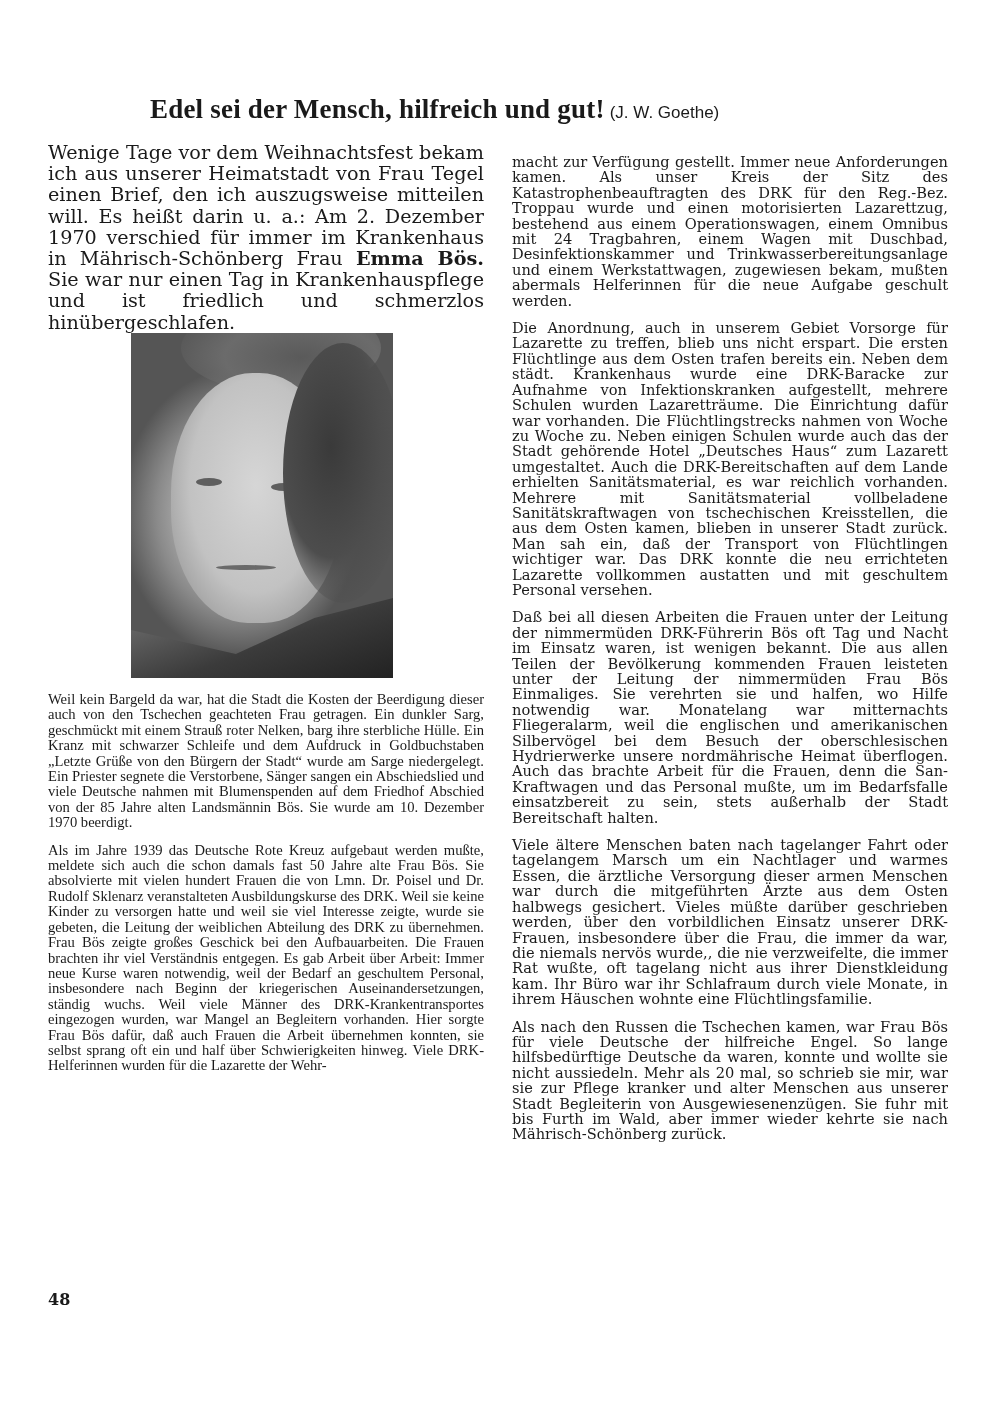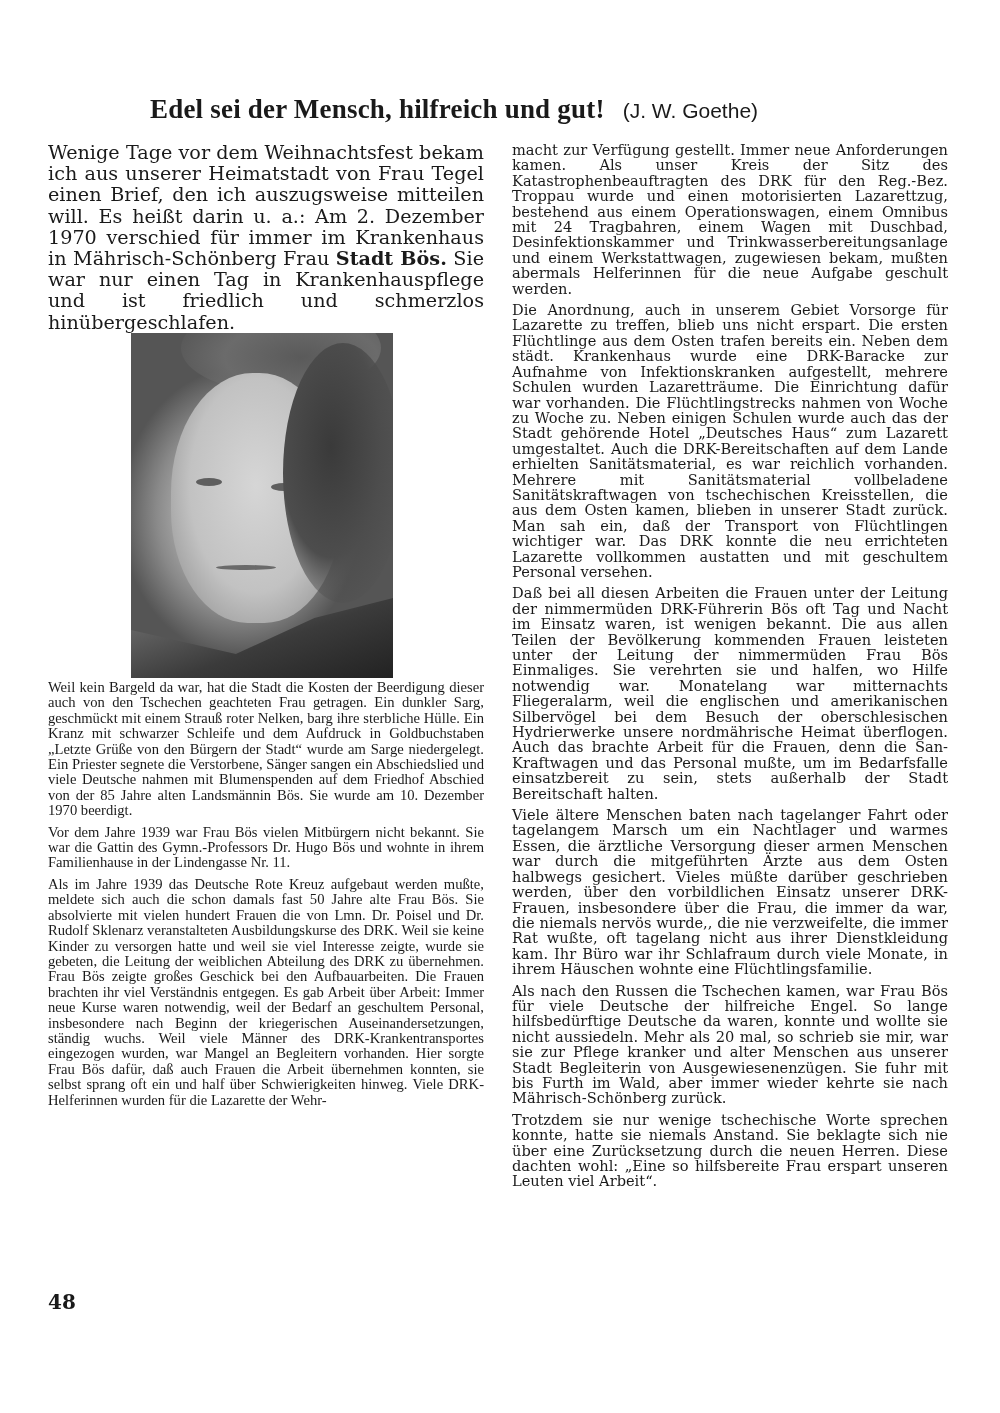--- a/index.html
+++ b/index.html
@@ -12,39 +12,39 @@
       position: absolute; left: 150px; top: 94px; width: 720px;
       white-space: nowrap;
     }
     .title-main {
       font-family: "Liberation Serif", "DejaVu Serif", serif;
       font-weight: bold; font-size: 27px; letter-spacing: 0.2px;
       transform: scaleY(1.05); display: inline-block;
     }
     .title-author {
       font-family: "Liberation Sans", "DejaVu Sans", sans-serif;
-      font-size: 21px; margin-left: 13px;
+      font-size: 17px; margin-left: 0;
     }
     .col {
       position: absolute; text-align: justify; hyphens: manual;
     }
     .col-left-top {
       left: 48px; top: 142px; width: 436px;
       font-size: 19.2px; line-height: 21.2px;
     }
     .col-left-bottom {
       left: 48px; top: 680px; width: 436px;
       font-size: 14.6px; line-height: 15.4px;
       font-family: Liberation Serif, serif;
     }
     .col-right {
       left: 512px; top: 142px; width: 436px;
       font-size: 14.6px; line-height: 15.4px;
     }
-    .col p { margin: 0 0 6px 0; text-align-last: left; }
+    .col p { margin: 12px 0 6px 0; text-align-last: left; }
     .col-left-top p { margin: 0; }
     .photo {
       position: absolute; left: 131px; top: 333px; width: 262px; height: 345px;
       background: radial-gradient(ellipse 46% 42% at 42% 52%, #c9c9c9 0%, #b5b5b5 40%, #8a8a8a 70%, #555 100%);
       overflow: hidden;
     }
     .photo .hair {
       position: absolute; right: -10px; top: 10px; width: 120px; height: 260px;
       background: radial-gradient(ellipse at 40% 40%, #3a3a3a 0%, #4d4d4d 50%, rgba(80,80,80,0) 80%);
       border-radius: 50%;
@@ -63,55 +63,53 @@
     .photo .eye.l { left: 65px; top: 145px; }
     .photo .eye.r { left: 140px; top: 150px; }
     .photo .mouth { position: absolute; left: 85px; top: 232px; width: 60px; height: 5px; background: #6a6a6a; border-radius: 50%; }
     .photo .collar {
       position: absolute; left: 0; bottom: 0; width: 262px; height: 80px;
       background: linear-gradient(160deg, #777 0%, #3b3b3b 55%, #222 100%);
       clip-path: polygon(0 40%, 40% 70%, 70% 25%, 100% 0, 100% 100%, 0 100%);
     }
     .page-number {
       position: absolute; left: 48px; top: 1290px;
-      font-size: 20px; font-weight: bold;
+      font-size: 16px; font-weight: bold;
       font-family: "DejaVu Serif", serif;
     }
     b { font-weight: bold; }
   </style>
 </head>
 <body>
 
 <div class="title">
   <span class="title-main">Edel sei der Mensch, hilfreich und gut!</span>
   <span class="title-author">(J. W. Goethe)</span>
 </div>
 
 <div class="col col-left-top">
-  <p><span>Wenige Tage vor dem Weihnachtsfest bekam ich aus unserer Heimatstadt von Frau Tegel einen Brief, den ich auszugsweise mitteilen will. Es heißt darin u. a.: Am 2. Dezember 1970 verschied für immer im Krankenhaus in Mährisch-Schönberg Frau </span><b>Stadt Bös.</b><span> Sie war nur einen Tag in Krankenhauspflege und ist friedlich und schmerzlos hinübergeschlafen.</span></p>
+  <p><span>Wenige Tage vor dem Weihnachtsfest bekam ich aus unserer Heimatstadt von Frau Tegel einen Brief, den ich auszugsweise mitteilen will. Es heißt darin u. a.: Am 2. Dezember 1970 verschied für immer im Krankenhaus in Mährisch-Schönberg Frau </span><b>Emma Bös.</b><span> Sie war nur einen Tag in Krankenhauspflege und ist friedlich und schmerzlos hinübergeschlafen.</span></p>
 </div>
 
 <div class="photo">
   <div class="hair-top"></div>
   <div class="face"></div>
   <div class="eye l"></div>
   <div class="eye r"></div>
   <div class="mouth"></div>
   <div class="hair"></div>
   <div class="collar"></div>
 </div>
 
 <div class="col col-left-bottom">
   <p>Weil kein Bargeld da war, hat die Stadt die Kosten der Beerdigung dieser auch von den Tschechen geachteten Frau getragen. Ein dunkler Sarg, geschmückt mit einem Strauß roter Nelken, barg ihre sterbliche Hülle. Ein Kranz mit schwarzer Schleife und dem Aufdruck in Goldbuchstaben „Letzte Grüße von den Bürgern der Stadt“ wurde am Sarge niedergelegt. Ein Priester segnete die Verstorbene, Sänger sangen ein Abschiedslied und viele Deutsche nahmen mit Blumenspenden auf dem Friedhof Abschied von der 85 Jahre alten Landsmännin Bös. Sie wurde am 10. Dezember 1970 beerdigt.</p>
-  <p>Vor dem Jahre 1939 war Frau Bös vielen Mitbürgern nicht bekannt. Sie war die Gattin des Gymn.-Professors Dr. Hugo Bös und wohnte in ihrem Familienhause in der Lindengasse Nr. 11.</p>
   <p>Als im Jahre 1939 das Deutsche Rote Kreuz aufgebaut werden mußte, meldete sich auch die schon damals fast 50 Jahre alte Frau Bös. Sie absolvierte mit vielen hundert Frauen die von Lmn. Dr. Poisel und Dr. Rudolf Sklenarz veranstalteten Ausbildungskurse des DRK. Weil sie keine Kinder zu versorgen hatte und weil sie viel Interesse zeigte, wurde sie gebeten, die Leitung der weiblichen Abteilung des DRK zu übernehmen. Frau Bös zeigte großes Geschick bei den Aufbauarbeiten. Die Frauen brachten ihr viel Verständnis entgegen. Es gab Arbeit über Arbeit: Immer neue Kurse waren notwendig, weil der Bedarf an geschultem Personal, insbesondere nach Beginn der kriegerischen Auseinandersetzungen, ständig wuchs. Weil viele Männer des DRK-Krankentransportes eingezogen wurden, war Mangel an Begleitern vorhanden. Hier sorgte Frau Bös dafür, daß auch Frauen die Arbeit übernehmen konnten, sie selbst sprang oft ein und half über Schwierigkeiten hinweg. Viele DRK-Helferinnen wurden für die Lazarette der Wehr-</p>
 </div>
 
 <div class="col col-right">
   <p>macht zur Verfügung gestellt. Immer neue Anforderungen kamen. Als unser Kreis der Sitz des Katastrophenbeauftragten des DRK für den Reg.-Bez. Troppau wurde und einen motorisierten Lazarettzug, bestehend aus einem Operationswagen, einem Omnibus mit 24 Tragbahren, einem Wagen mit Duschbad, Desinfektionskammer und Trinkwasserbereitungsanlage und einem Werkstattwagen, zugewiesen bekam, mußten abermals Helferinnen für die neue Aufgabe geschult werden.</p>
   <p>Die Anordnung, auch in unserem Gebiet Vorsorge für Lazarette zu treffen, blieb uns nicht erspart. Die ersten Flüchtlinge aus dem Osten trafen bereits ein. Neben dem städt. Krankenhaus wurde eine DRK-Baracke zur Aufnahme von Infektionskranken aufgestellt, mehrere Schulen wurden Lazaretträume. Die Einrichtung dafür war vorhanden. Die Flüchtlingstrecks nahmen von Woche zu Woche zu. Neben einigen Schulen wurde auch das der Stadt gehörende Hotel „Deutsches Haus“ zum Lazarett umgestaltet. Auch die DRK-Bereitschaften auf dem Lande erhielten Sanitätsmaterial, es war reichlich vorhanden. Mehrere mit Sanitätsmaterial vollbeladene Sanitätskraftwagen von tschechischen Kreisstellen, die aus dem Osten kamen, blieben in unserer Stadt zurück. Man sah ein, daß der Transport von Flüchtlingen wichtiger war. Das DRK konnte die neu errichteten Lazarette vollkommen austatten und mit geschultem Personal versehen.</p>
   <p>Daß bei all diesen Arbeiten die Frauen unter der Leitung der nimmermüden DRK-Führerin Bös oft Tag und Nacht im Einsatz waren, ist wenigen bekannt. Die aus allen Teilen der Bevölkerung kommenden Frauen leisteten unter der Leitung der nimmermüden Frau Bös Einmaliges. Sie verehrten sie und halfen, wo Hilfe notwendig war. Monatelang war mitternachts Fliegeralarm, weil die englischen und amerikanischen Silbervögel bei dem Besuch der oberschlesischen Hydrierwerke unsere nordmährische Heimat überflogen. Auch das brachte Arbeit für die Frauen, denn die San-Kraftwagen und das Personal mußte, um im Bedarfsfalle einsatzbereit zu sein, stets außerhalb der Stadt Bereitschaft halten.</p>
   <p>Viele ältere Menschen baten nach tagelanger Fahrt oder tagelangem Marsch um ein Nachtlager und warmes Essen, die ärztliche Versorgung dieser armen Menschen war durch die mitgeführten Ärzte aus dem Osten halbwegs gesichert. Vieles müßte darüber geschrieben werden, über den vorbildlichen Einsatz unserer DRK-Frauen, insbesondere über die Frau, die immer da war, die niemals nervös wurde,, die nie verzweifelte, die immer Rat wußte, oft tagelang nicht aus ihrer Dienstkleidung kam. Ihr Büro war ihr Schlafraum durch viele Monate, in ihrem Häuschen wohnte eine Flüchtlingsfamilie.</p>
   <p>Als nach den Russen die Tschechen kamen, war Frau Bös für viele Deutsche der hilfreiche Engel. So lange hilfsbedürftige Deutsche da waren, konnte und wollte sie nicht aussiedeln. Mehr als 20 mal, so schrieb sie mir, war sie zur Pflege kranker und alter Menschen aus unserer Stadt Begleiterin von Ausgewiesenenzügen. Sie fuhr mit bis Furth im Wald, aber immer wieder kehrte sie nach Mährisch-Schönberg zurück.</p>
-  <p>Trotzdem sie nur wenige tschechische Worte sprechen konnte, hatte sie niemals Anstand. Sie beklagte sich nie über eine Zurücksetzung durch die neuen Herren. Diese dachten wohl: „Eine so hilfsbereite Frau erspart unseren Leuten viel Arbeit“.</p>
 </div>
 
 <div class="page-number">48</div>
 
 </body></html>

